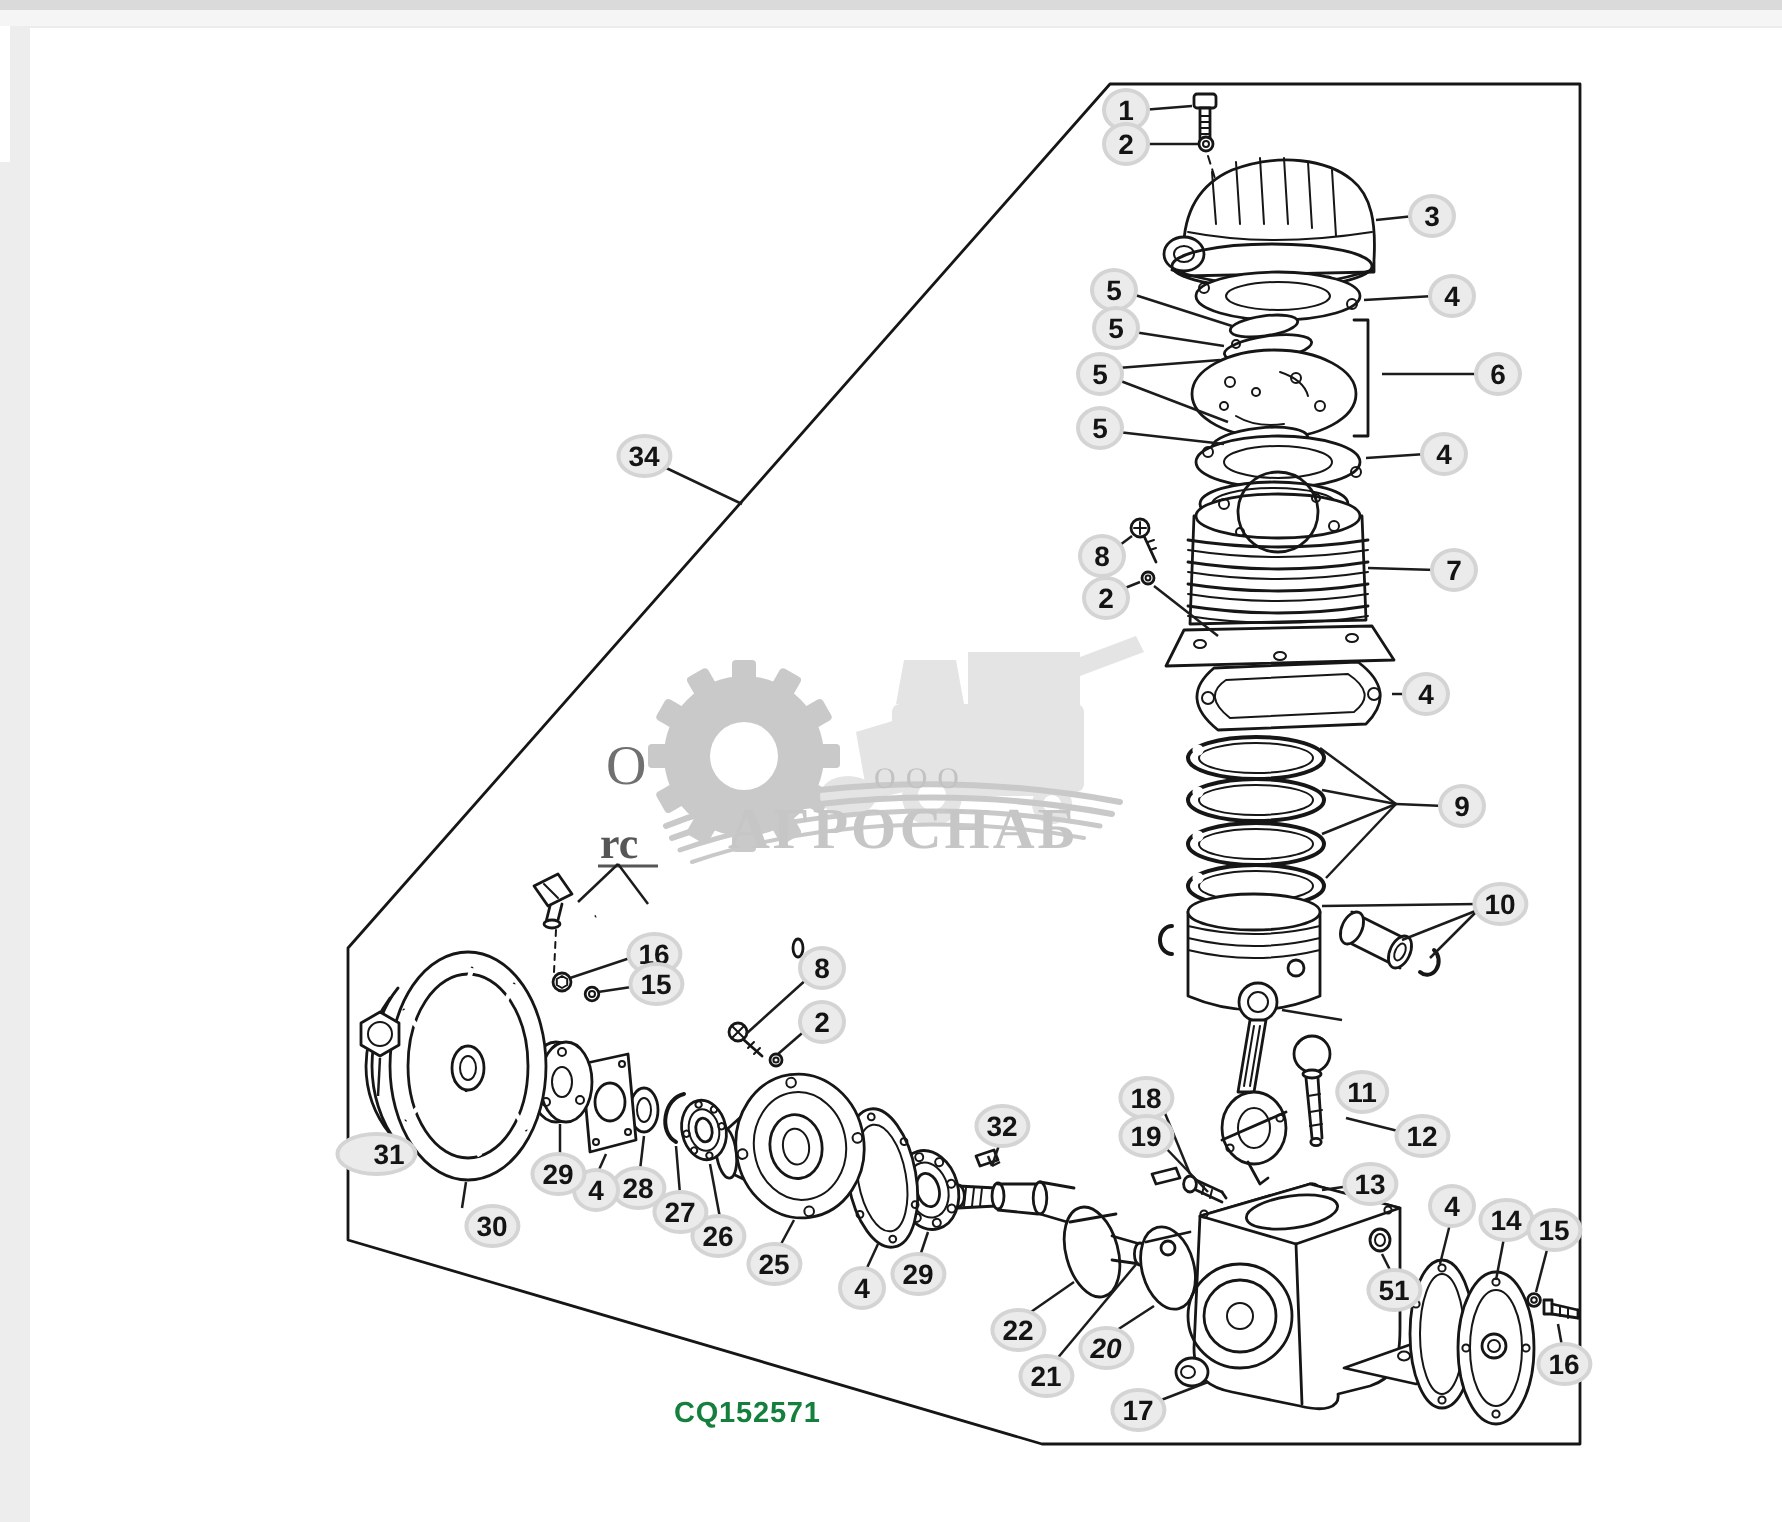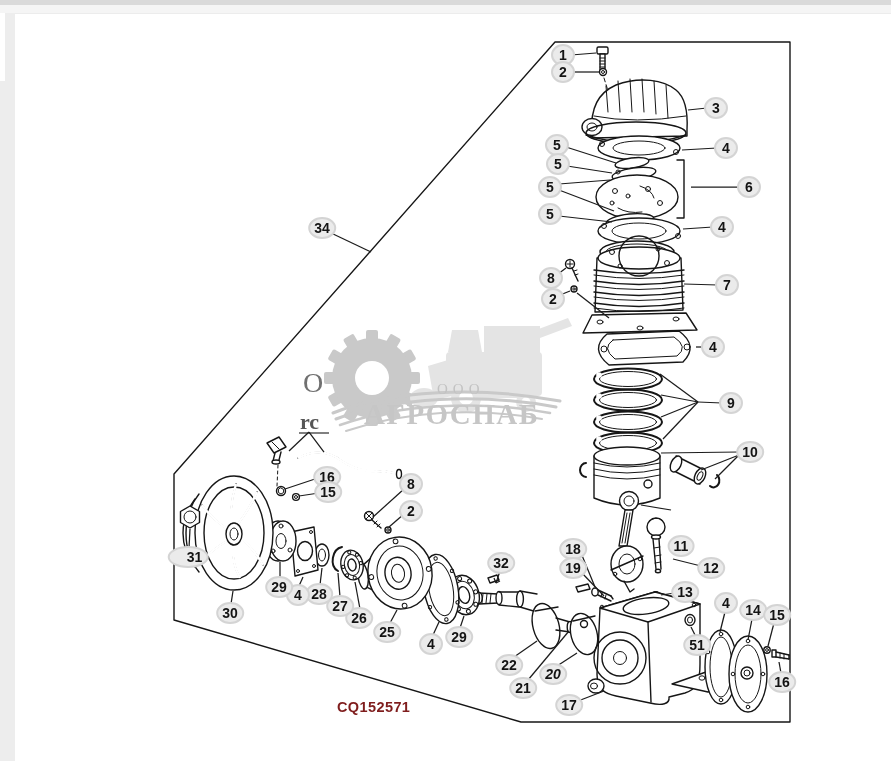--- a/index.html
+++ b/index.html
@@ -20,21 +20,21 @@
   .wm{fill:#c9c9c9;stroke:none;}
   .wml{fill:#e4e4e4;stroke:none;}
   .wms{stroke:#c9c9c9;fill:none;stroke-linecap:round;}
   .lead{stroke:#1c1c1c;stroke-width:1.25;fill:none;}
   .gapdot{fill:#fff;stroke:none;}
   
   .badge{position:absolute;transform:translate(-50%,-50%);min-width:12px;height:16px;
          padding:1px 4px;background:#ebebeb;border:2px solid #d4d4d4;border-radius:50%;
          color:#141414;font:bold 14px/16px "Liberation Sans",sans-serif;text-align:center;
          white-space:nowrap;}
-  .drawing-code{position:absolute;left:337px;top:699px;color:#7f1d1d;
+  .drawing-code{position:absolute;left:337px;top:699px;color:#15803d;
                 font:bold 14.5px "Liberation Sans",sans-serif;letter-spacing:.4px;}
   .wm-text{font-family:"Liberation Serif",serif;}
 </style>
 </head>
 <body>
 
 <div class="screen">
   <div class="chrome-top"></div>
   <div class="chrome-strip"></div>
   <div class="left-gutter"></div>
@@ -589,22 +589,22 @@
       <div class="badge" style="left: 431px; top: 644px;">4</div>
       <div class="badge" style="left: 509px; top: 665px;">22</div>
       <div class="badge" style="left: 523px; top: 688px;">21</div>
       <div class="badge" style="left: 553px; top: 674px; font-style: italic;">20</div>
       <div class="badge" style="left: 387px; top: 632px;">25</div>
       <div class="badge" style="left: 359px; top: 618px;">26</div>
       <div class="badge" style="left: 340px; top: 606px;">27</div>
       <div class="badge" style="left: 319px; top: 594px;">28</div>
       <div class="badge" style="left: 298px; top: 595px;">4</div>
       <div class="badge" style="left: 279px; top: 587px;">29</div>
-      <div class="badge" style="left: 230px; top: 613px;">30</div>
-      <div class="badge" style="left: 188px; top: 557px; padding-left: 17px;">31</div>
+      <div class="badge" style="left: 246px; top: 613px;">30</div>
+      <div class="badge" style="left: 188px; top: 577px; padding-left: 17px;">31</div>
       <div class="badge" style="left: 327px; top: 477px;">16</div>
       <div class="badge" style="left: 328px; top: 492px;">15</div>
       <div class="badge" style="left: 411px; top: 484px;">8</div>
       <div class="badge" style="left: 411px; top: 511px;">2</div>
       <div class="badge" style="left: 569px; top: 705px;">17</div>
       <div class="badge" style="left: 697px; top: 645px;">51</div>
       <div class="badge" style="left: 726px; top: 603px;">4</div>
       <div class="badge" style="left: 753px; top: 610px;">14</div>
       <div class="badge" style="left: 777px; top: 615px;">15</div>
       <div class="badge" style="left: 782px; top: 682px;">16</div>

